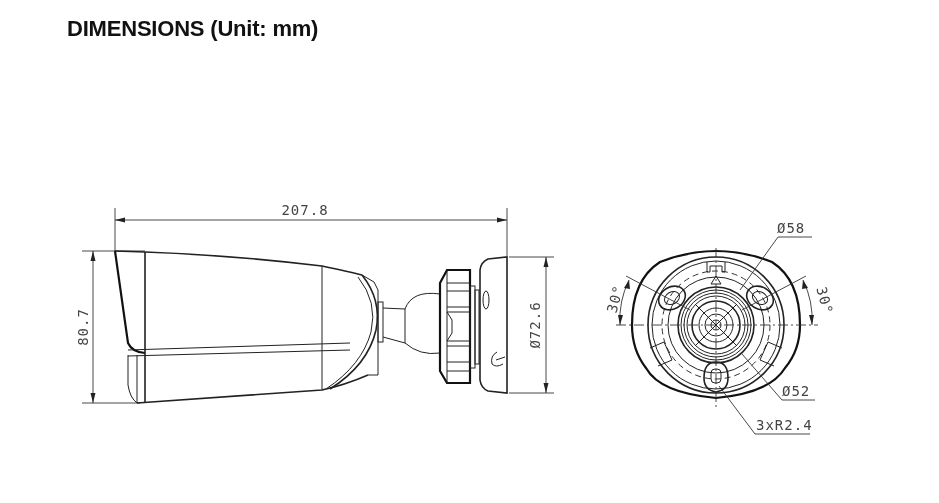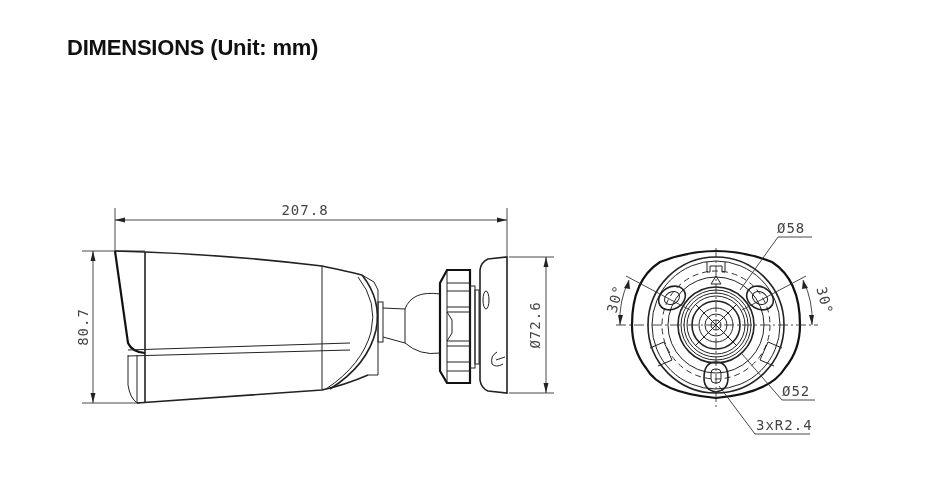--- a/index.html
+++ b/index.html
@@ -1,18 +1,18 @@
 <!DOCTYPE html>
 <html><head>
   <meta charset="utf-8">
   <style>
     html, body { margin: 0; padding: 0; background: #ffffff; }
     body { width: 939px; height: 503px; position: relative; overflow: hidden; }
     .title {
-      position: absolute; left: 67px; top: 35px;
+      position: absolute; left: 67px; top: 16px;
       font-family: "Liberation Sans", "DejaVu Sans", sans-serif;
       font-weight: bold; font-size: 22px; color: #111111; letter-spacing: -0.2px;
     }
     svg.drawing { position: absolute; left: 0; top: 0; }
     .ln { stroke: #222; fill: none; stroke-width: 1; }
     .th { stroke: #222; fill: none; stroke-width: 1.6; }
     .thk { stroke: #111; fill: none; stroke-width: 2.2; }
     .dim { stroke: #333; fill: none; stroke-width: 0.9; }
     .ctr { stroke: #333; fill: none; stroke-width: 0.9; stroke-dasharray: 10 3 2 3; }
     .dash { stroke: #333; fill: none; stroke-width: 1; stroke-dasharray: 6 4; }

